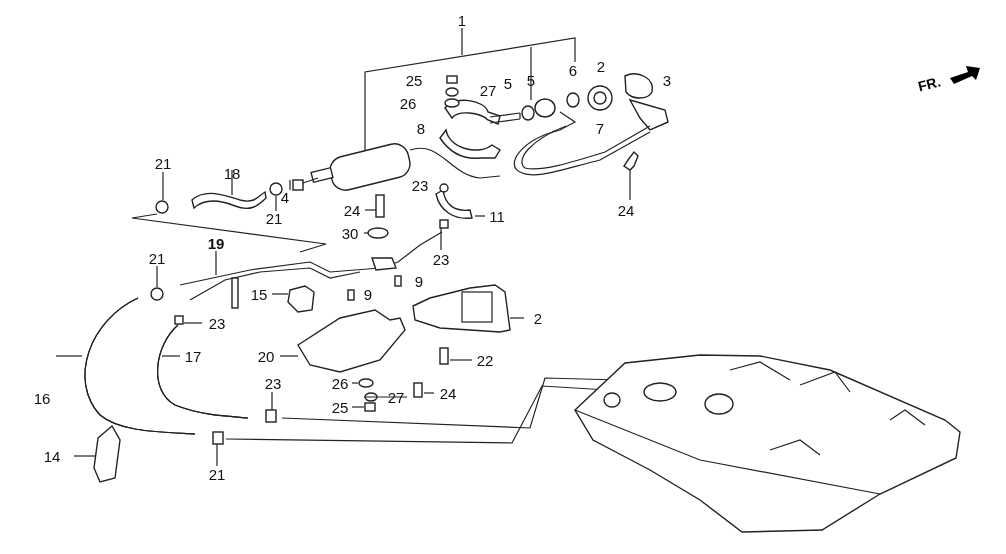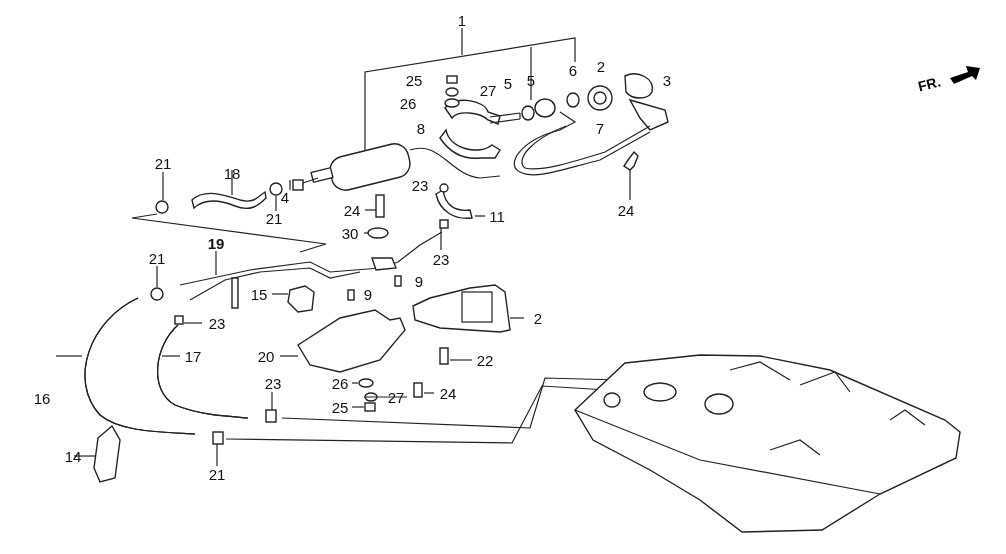--- a/index.html
+++ b/index.html
@@ -197,21 +197,21 @@
       <div class="lbl" style="left: 531px; top: 80px;">5</div>
       <div class="lbl" style="left: 573px; top: 70px;">6</div>
       <div class="lbl" style="left: 600px; top: 128px;">7</div>
       <div class="lbl" style="left: 421px; top: 128px;">8</div>
       <div class="lbl" style="left: 368px; top: 294px;">9</div>
       <div class="lbl" style="left: 419px; top: 281px;">9</div>
       <div class="lbl" style="left: 259px; top: 294px;">15</div>
       <div class="lbl" style="left: 266px; top: 356px;">20</div>
       <div class="lbl" style="left: 538px; top: 318px;">2</div>
       <div class="lbl" style="left: 508px; top: 83px;">5</div>
-      <div class="lbl" style="left: 73px; top: 456px;">14</div>
+      <div class="lbl" style="left: 52px; top: 456px;">14</div>
       <div class="lbl" style="left: 497px; top: 216px;">11</div>
       <div class="lbl" style="left: 42px; top: 356px; margin-top: 42px;">16</div>
       <div class="lbl" style="left: 193px; top: 356px; text-align: right;">17</div>
       <div class="lbl" style="left: 232px; top: 163px; margin-top: 10px;">18</div>
       <div class="lbl" style="left: 216px; top: 243px; font-weight: bold;">19</div>
       <div class="lbl" style="left: 350px; top: 233px;">30</div>
       <div class="lbl" style="left: 163px; top: 163px;">21</div>
       <div class="lbl" style="left: 274px; top: 218px;">21</div>
       <div class="lbl" style="left: 157px; top: 258px;">21</div>
       <div class="lbl" style="left: 217px; top: 474px;">21</div>

